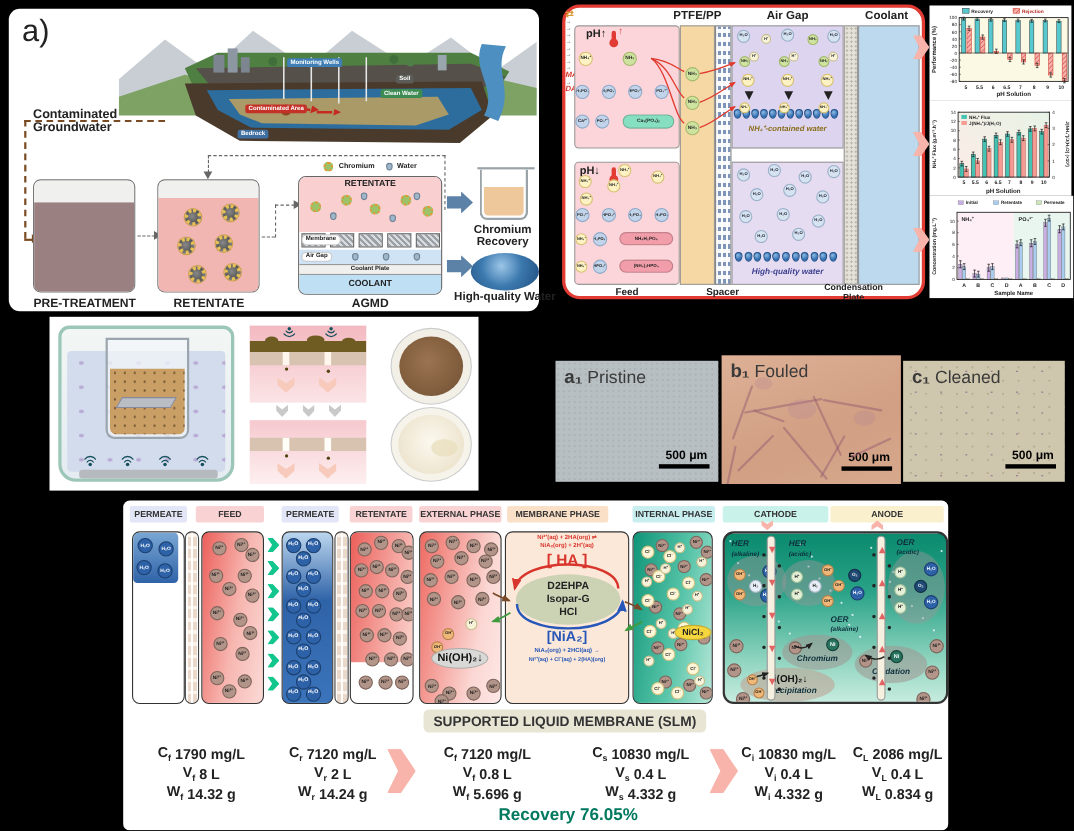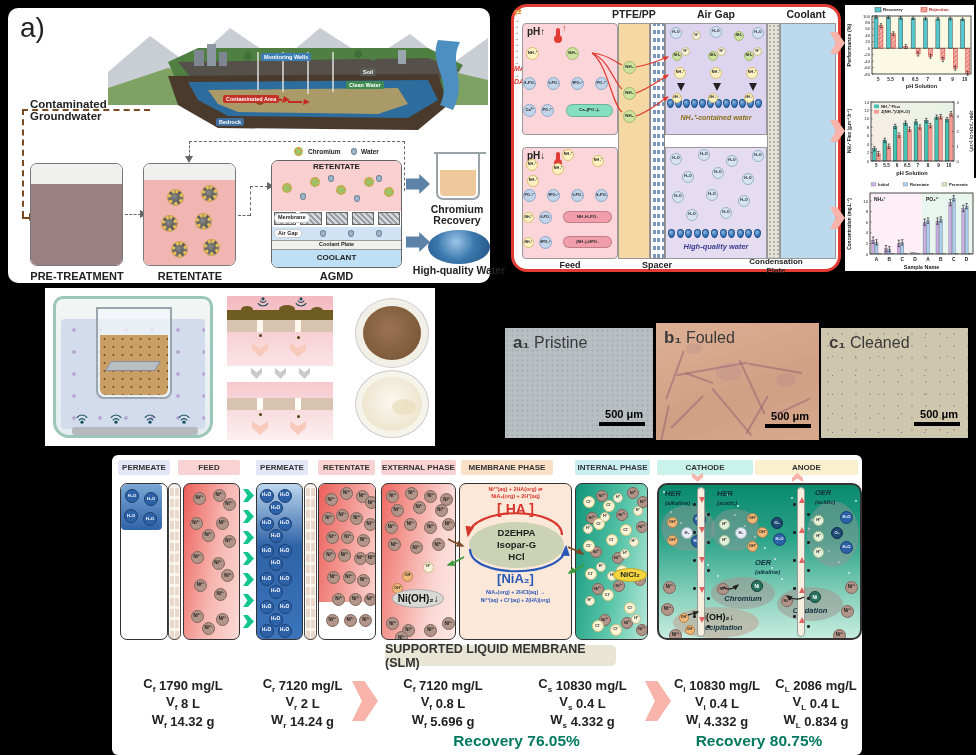--- a/index.html
+++ b/index.html
@@ -202,21 +202,21 @@
 
     <div class="abs" style="left:8px;top:16px;width:96px;height:112px;background:#fbd5d9;border:1px solid #999;border-radius:4px;"></div>
     <div class="abs" style="left:8px;top:140px;width:96px;height:112px;background:#fbd5d9;border:1px solid #999;border-radius:4px;"></div>
     <div class="abs" style="left:104px;top:16px;width:32px;height:236px;background:#f6d8a4;border:1px solid #999;"></div>
     <div class="memB" style="left:136px;top:16px;width:15px;height:236px;"></div>
     <div class="abs" style="left:151px;top:16px;width:102px;height:112px;background:#ddd5f0;border:1px solid #999;"></div>
     <div class="abs" style="left:151px;top:140px;width:102px;height:112px;background:#e5dcf2;border:1px solid #999;"></div>
     <div class="abs" style="left:253px;top:16px;width:13px;height:236px;background-color:#e4e1d8;background-image:radial-gradient(#b5b2a8 0.8px,transparent 0.9px);background-size:4px 4px;border:1px solid #999;"></div>
     <div class="abs" style="left:266px;top:16px;width:56px;height:236px;background:#bcd9ee;border:1px solid #999;"></div>
 
-    <div class="lblc" style="left:13px;top:20px;font-size:10px;text-align:left;width:30px;">pH↑</div>
+    <div class="lblc" style="left:13px;top:20px;font-size:10px;text-align:center;width:30px;">pH↑</div>
     <span class="thermo" style="left:42px;top:21px;"></span>
     <span class="abs" style="left:48px;top:16px;color:#e23b33;font-weight:700;font-size:9px;">↑</span>
     <div class="lblc" style="left:13px;top:144px;font-size:10px;text-align:left;width:30px;">pH↓</div>
     <span class="thermo" style="left:42px;top:145px;"></span>
     <span class="abs" style="left:48px;top:140px;color:#e23b33;font-weight:700;font-size:9px;">↑</span>
 
     <svg class="abs" style="left:0;top:0;pointer-events:none;" width="330" height="268" viewBox="0 0 330 268">
       <defs>
           <marker id="mR" markerWidth="6" markerHeight="6" refX="4" refY="2" orient="auto">
             <path d="M0,0L5,2L0,4z" fill="#e0392e"></path>
@@ -1081,21 +1081,21 @@
         <path d="M450,80 C450,52 362,50 356,80" stroke="#d8352c" stroke-width="2.2" fill="none" marker-end="url(#aR)"></path>
         <path d="M358,94 C358,124 452,124 454,92" stroke="#2757b8" stroke-width="2.2" fill="none" marker-end="url(#aB)"></path>
         <path d="M336,84 C341,87 346,89 351,91" stroke="#7a4a28" stroke-width="1.6" fill="none" marker-end="url(#aBr)"></path>
         <path d="M352,102 C347,105 342,108 336,110" stroke="#3f9b3f" stroke-width="1.6" fill="none" marker-end="url(#aG)"></path>
         <path d="M456,92 C461,94 466,96 471,99" stroke="#7a4a28" stroke-width="1.6" fill="none" marker-end="url(#aBr)"></path>
         <path d="M472,110 C467,113 462,115 457,118" stroke="#3f9b3f" stroke-width="1.6" fill="none" marker-end="url(#aG)"></path>
         <path d="M610,132 C616,136 621,134 626,130" stroke="#222" stroke-width="1.3" fill="none" marker-end="url(#aK)"></path>
         <path d="M692,142 C686,146 680,144 675,141" stroke="#222" stroke-width="1.3" fill="none" marker-end="url(#aK)"></path>
         <path d="M576,160 C580,159 583,158 586,157" stroke="#222" stroke-width="1.3" fill="none" marker-end="url(#aK)"></path>
       </svg>
-      <div class="secbar" style="left: 273px; top: 190px; width: 231px; background: rgb(233, 229, 213);">SUPPORTED LIQUID MEMBRANE (SLM)</div>
+      <div class="secbar" style="left: 273px; top: 190px; width: 257px; background: rgb(233, 229, 213);">SUPPORTED LIQUID MEMBRANE (SLM)</div>
       <div class="datacol" style="left: 16px; top: 221px; width: 110px;">
         <div class="row">
           <span>C<sub>f</sub></span>
           <span>&nbsp;1790 mg/L</span>
         </div>
         <div class="row">
           <span>V<sub>f</sub></span>
           <span>&nbsp;8 L</span>
         </div>
         <div class="row">
@@ -1169,16 +1169,15 @@
           <span>&nbsp;0.4 L</span>
         </div>
         <div class="row">
           <span>W<sub>L</sub></span>
           <span>&nbsp;0.834 g</span>
         </div>
       </div>
       <div class="parrow" style="left: 240px; top: 226px; width: 26px; height: 40px;"></div>
       <div class="parrow" style="left: 533px; top: 226px; width: 26px; height: 40px;"></div>
       <div class="recov" style="left: 273px; top: 277px; width: 263px;">Recovery 76.05%</div>
-      <div class="recov" style="left: 546px; top: 277px; width: 202px;">Recovery 80.75%</div>
     </section>
 
 </div>
 
 </body></html>

